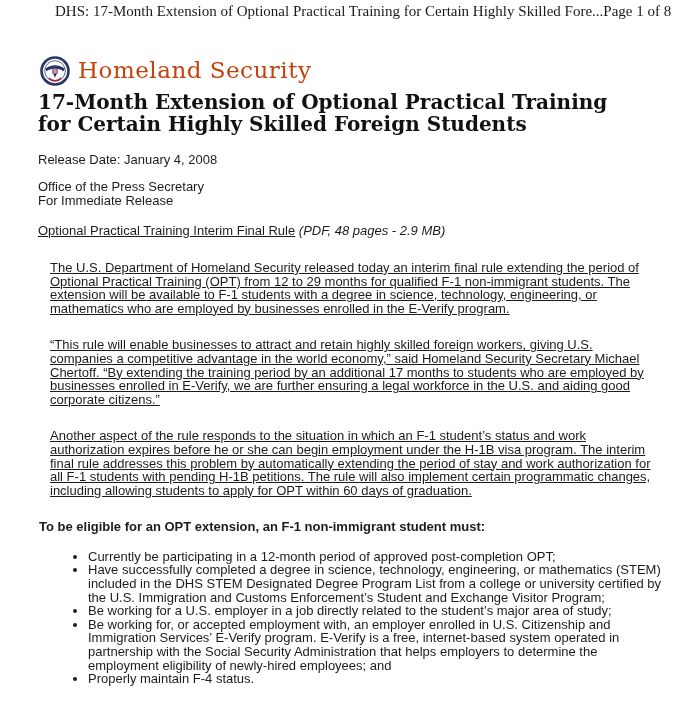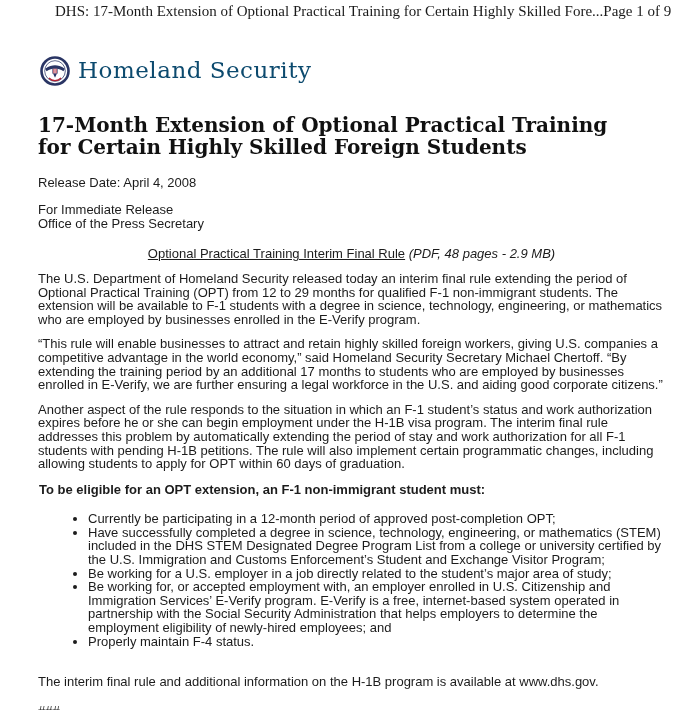--- a/index.html
+++ b/index.html
@@ -26,80 +26,80 @@
   }
   .logo-row {
     display: flex;
     align-items: center;
     gap: 8px;
     margin: 36px 0 0 40px;
   }
   .logo-text {
     font-family: "DejaVu Serif", serif;
     font-size: 23px;
-    color: #0c4a6e;
+    color: #c2410c;
     letter-spacing: 0.5px;
   }
   .content { margin: 0 35px 0 38px; }
   .article-title {
     font-family: "DejaVu Serif", serif;
     font-weight: bold;
     font-size: 20px;
     line-height: 22px;
     color: #111111;
-    margin: 27px 0 0 0;
+    margin: 4px 0 0 0;
     max-width: 590px;
   }
   .release-date { margin-top: 18px; }
   .release-block { margin-top: 14px; }
   .release-block div { margin: 0; }
-  .pdf-line { margin-top: 17px; text-align: center; }
+  .pdf-line { margin-top: 17px; text-align: left; }
   .pdf-link { color: #1c1c1c; text-decoration: underline; cursor: pointer; }
   .pdf-meta { font-style: italic; }
-  .para { margin: 0; padding-top: 11px; }
+  .para { margin: 12px; padding-top: 11px; text-decoration: underline; }
   .eligibility-heading { font-weight: bold; margin: 1px; padding-top: 11px; }
   ul.eligibility {
     margin: 16px 0 8px 0;
     padding-left: 50px;
   }
   ul.eligibility li { margin: 0; padding: 0; }
   .footer-note { margin-top: 27px; }
   .end-mark { margin-top: 15px; }
 </style>
 </head>
 <body>
 
 <div class="print-header">
   <span>DHS: 17-Month Extension of Optional Practical Training for Certain Highly Skilled Fore...</span>
-  <span>Page 1 of 9</span>
+  <span>Page 1 of 8</span>
 </div>
 
 <div class="logo-row">
   <span style="display:inline-block;width:30px;height:32px;">
     <svg width="30" height="32" viewBox="0 0 32 34" aria-hidden="true">
       <circle cx="16" cy="17" r="14.4" fill="#ffffff" stroke="#2a3564" stroke-width="2.8"></circle>
       <circle cx="16" cy="17" r="11" fill="#ffffff" stroke="#2a3564" stroke-width="0.8"></circle>
       <path d="M5.5 14.5 C9.5 11.5 13 10.8 16 10.8 C19 10.8 22.5 11.5 26.5 14.5 L25 17.2 C22 15.2 19 14.6 16 14.6 C13 14.6 10 15.2 7 17.2 Z" fill="#2a3564"></path>
       <rect x="13.6" y="14.2" width="4.8" height="5.6" fill="#ffffff" stroke="#2a3564" stroke-width="0.7"></rect>
       <path d="M14.6 14.5 V19.5 M16 14.5 V19.5 M17.4 14.5 V19.5" stroke="#b22234" stroke-width="0.8" fill="none"></path>
       <path d="M14.2 20.2 L16 24.2 L17.8 20.2 Z" fill="#2a3564"></path>
       <path d="M9.5 24.5 A9 9 0 0 0 22.5 24.5" stroke="#b22234" stroke-width="1.4" fill="none"></path>
     </svg>
   </span>
   <span class="logo-text">Homeland Security</span>
 </div>
 
 <div class="content">
   <h1 class="article-title">17-Month Extension of Optional Practical Training for Certain Highly Skilled Foreign Students</h1>
 
-  <div class="release-date">Release Date: April 4, 2008</div>
+  <div class="release-date">Release Date: January 4, 2008</div>
 
   <div class="release-block">
+    <div>Office of the Press Secretary</div>
     <div>For Immediate Release</div>
-    <div>Office of the Press Secretary</div>
   </div>
 
   <div class="pdf-line">
     <a class="pdf-link">Optional Practical Training Interim Final Rule</a><span class="pdf-meta"> (PDF, 48 pages - 2.9 MB)</span>
   </div>
 
   <p class="para">The U.S. Department of Homeland Security released today an interim final rule extending the period of Optional Practical Training (OPT) from 12 to 29 months for qualified F-1 non-immigrant students. The extension will be available to F-1 students with a degree in science, technology, engineering, or mathematics who are employed by businesses enrolled in the E-Verify program.</p>
   <p class="para">“This rule will enable businesses to attract and retain highly skilled foreign workers, giving U.S. companies a competitive advantage in the world economy,” said Homeland Security Secretary Michael Chertoff. “By extending the training period by an additional 17 months to students who are employed by businesses enrolled in E-Verify, we are further ensuring a legal workforce in the U.S. and aiding good corporate citizens.”</p>
   <p class="para">Another aspect of the rule responds to the situation in which an F-1 student’s status and work authorization expires before he or she can begin employment under the H-1B visa program. The interim final rule addresses this problem by automatically extending the period of stay and work authorization for all F-1 students with pending H-1B petitions. The rule will also implement certain programmatic changes, including allowing students to apply for OPT within 60 days of graduation.</p>
 

